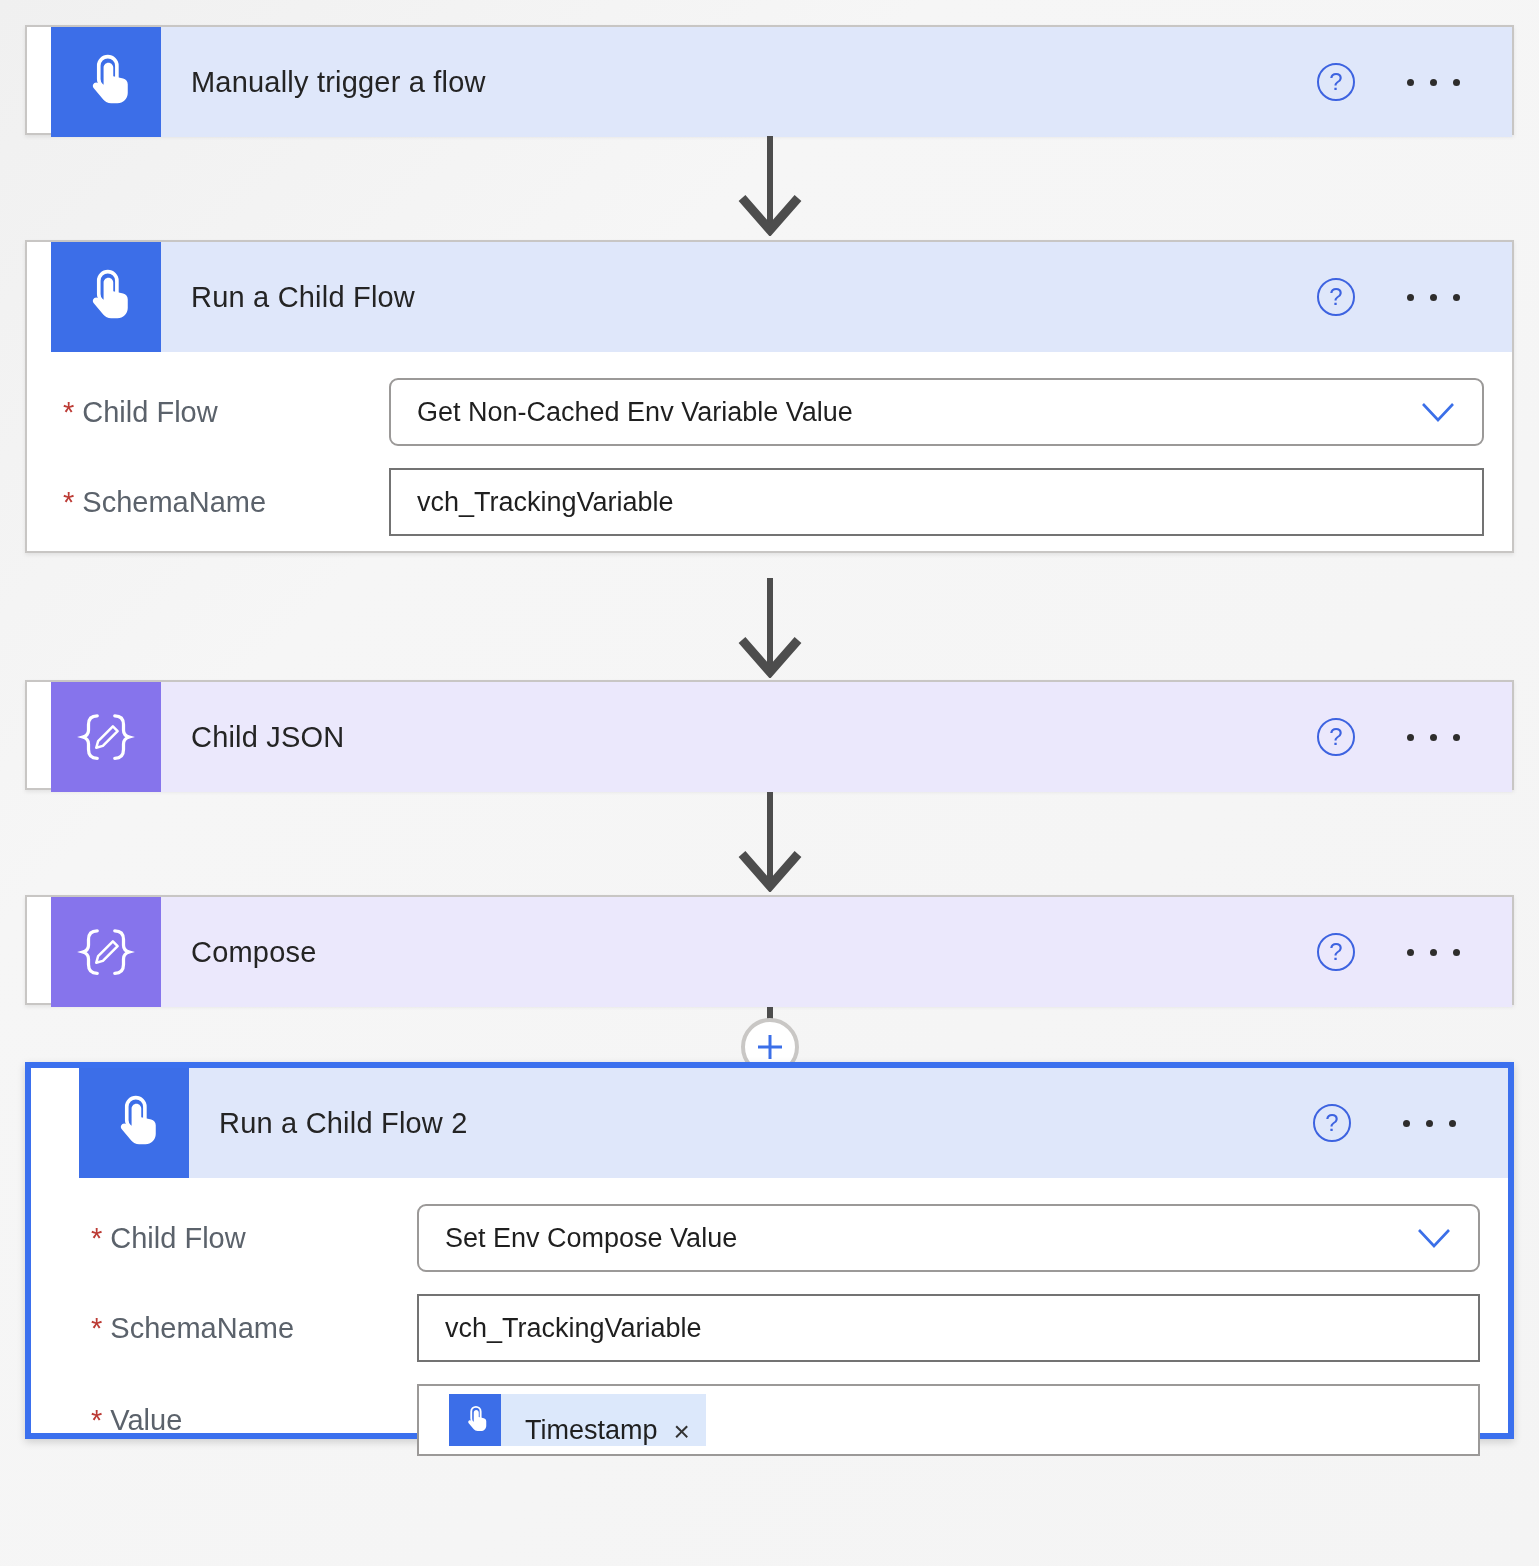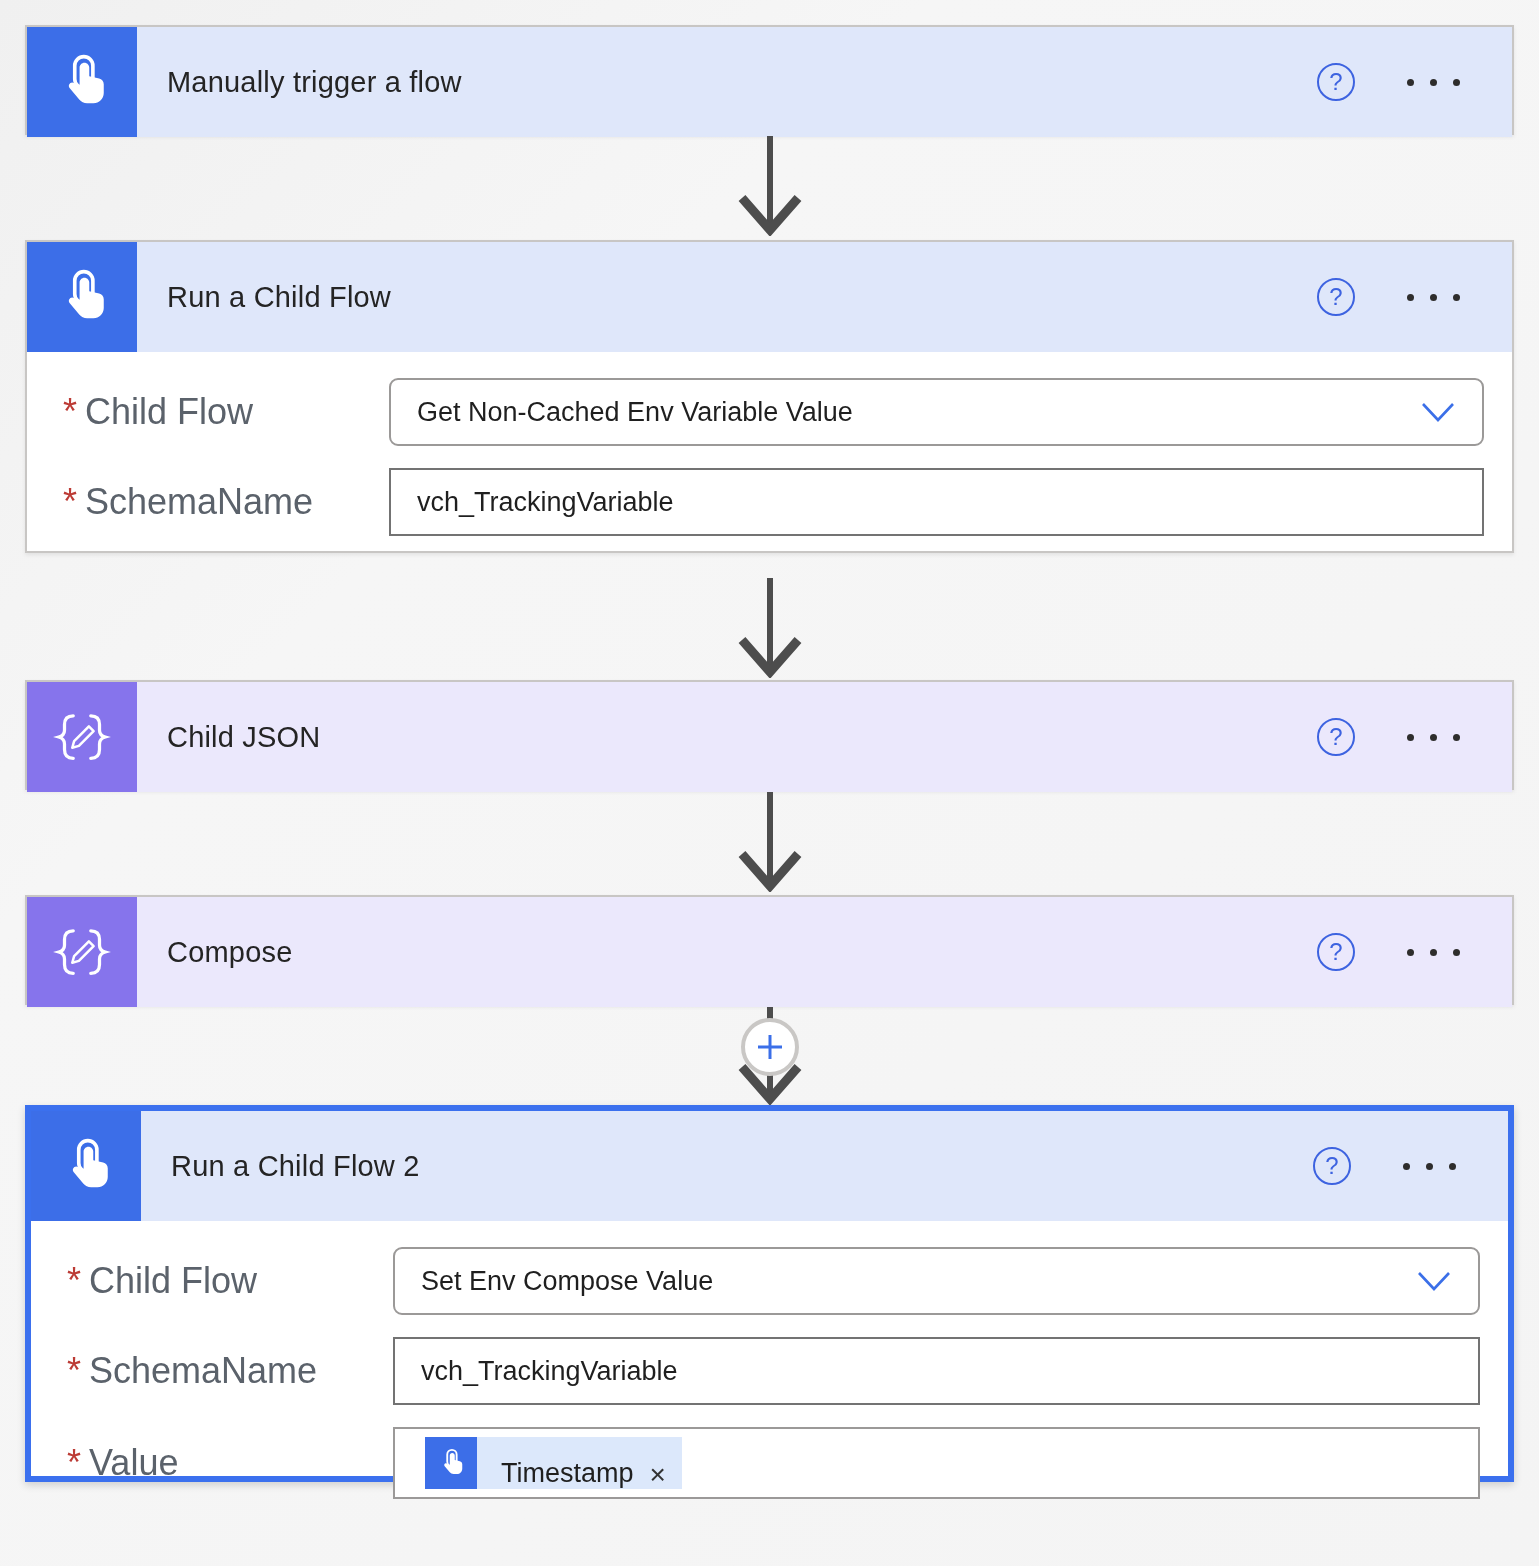--- a/index.html
+++ b/index.html
@@ -13,21 +13,21 @@
 
   
   .card {
     position:absolute; left:25px; width:1489px;
     background:#fff; border:2px solid #c8c6c4;
     box-shadow:0 2px 4px rgba(0,0,0,.08);
     box-sizing:border-box;
   }
   .card.selected { border:6px solid #3b70ee; box-shadow:0 3px 8px rgba(0,0,0,.16); }
 
-  .card-header { display:flex; align-items:stretch; height:110px; }
+  .card-header { display:flex; align-items:stretch; height:110px;margin-left:24px; }
   .card.selected .card-header { height:110px; }
 
   .icon-tile {
     width:110px; flex:0 0 110px;
     display:flex; align-items:center; justify-content:center;
   }
   .icon-tile.blue   { background:#3c6ee8; }
   .icon-tile.purple { background:#8674ec; }
 
   .header-bar { flex:1; display:flex; align-items:center; min-width:0; }
@@ -51,21 +51,21 @@
   .more-btn { display:flex; align-items:center; gap:16px; cursor:pointer; padding:6px 2px; }
   .more-btn .dot { width:7px; height:7px; border-radius:50%; background:#2e2d2c; }
 
   
   .card-body { padding-top:26px; padding-bottom:28px; }
   .field-row { display:flex; align-items:center; margin-bottom:22px; }
   .field-row:last-child { margin-bottom:0; }
 
   .label-col {
     flex:0 0 362px; box-sizing:border-box; padding-left:36px;
-    font-size:36px; color:#5b626b; white-space:nowrap;
+    font-size:29px; color:#5b626b; white-space:nowrap;
   }
   .req { color:#bc3b35; margin-right:8px; }
 
   .input-box {
     flex:1; margin-right:28px; height:68px;
     border:2px solid #9b9998; background:#fff; box-sizing:border-box;
     display:flex; align-items:center; padding:0 26px;
     font-size:27px; color:#1f1f1f;
   }
   .input-box.dropdown { justify-content:space-between; cursor:pointer;border-radius:9px; }
@@ -226,21 +226,21 @@
     <line x1="45" y1="0" x2="45" y2="90" stroke="#4d4d4d" stroke-width="6"></line>
     <polyline points="17,60 45,92 73,60" fill="none" stroke="#4d4d4d" stroke-width="9"></polyline>
   </svg>
   <div class="plus-btn">
     <svg width="30" height="30" viewBox="0 0 30 30">
       <line x1="15" y1="3" x2="15" y2="27" stroke="#3b6fe8" stroke-width="3"></line>
       <line x1="3" y1="15" x2="27" y2="15" stroke="#3b6fe8" stroke-width="3"></line>
     </svg>
   </div>
 
-  <div class="card selected" style="top:1105px;height:377px;">
+  <div class="card selected" style="top:1062px;height:377px;padding-left:24px;">
     <div class="card-header">
       <div class="icon-tile blue">
         <svg width="58" height="58" viewBox="0 0 48 48">
           <rect x="18" y="3" width="15" height="26" rx="7.5" fill="none" stroke="#fff" stroke-width="3"></rect>
           <path d="M22 12 v16 l-4.5-3 c-2.8-1.9-5.8 1.6-3.6 4.2 l7.8 9.3 c1.6 1.9 4 3 6.5 3 h5.3 c4.7 0 8.5-3.8 8.5-8.5 v-7.2 c0-2.3-1.6-4.2-3.8-4.7 l-8.2-1.8 V12 c0-2.2-1.8-4-4-4 s-4 1.8-4 4 z" fill="#fff"></path>
         </svg>
       </div>
       <div class="header-bar blue">
         <span class="card-title">Run a Child Flow 2</span>
         <span class="header-actions">

